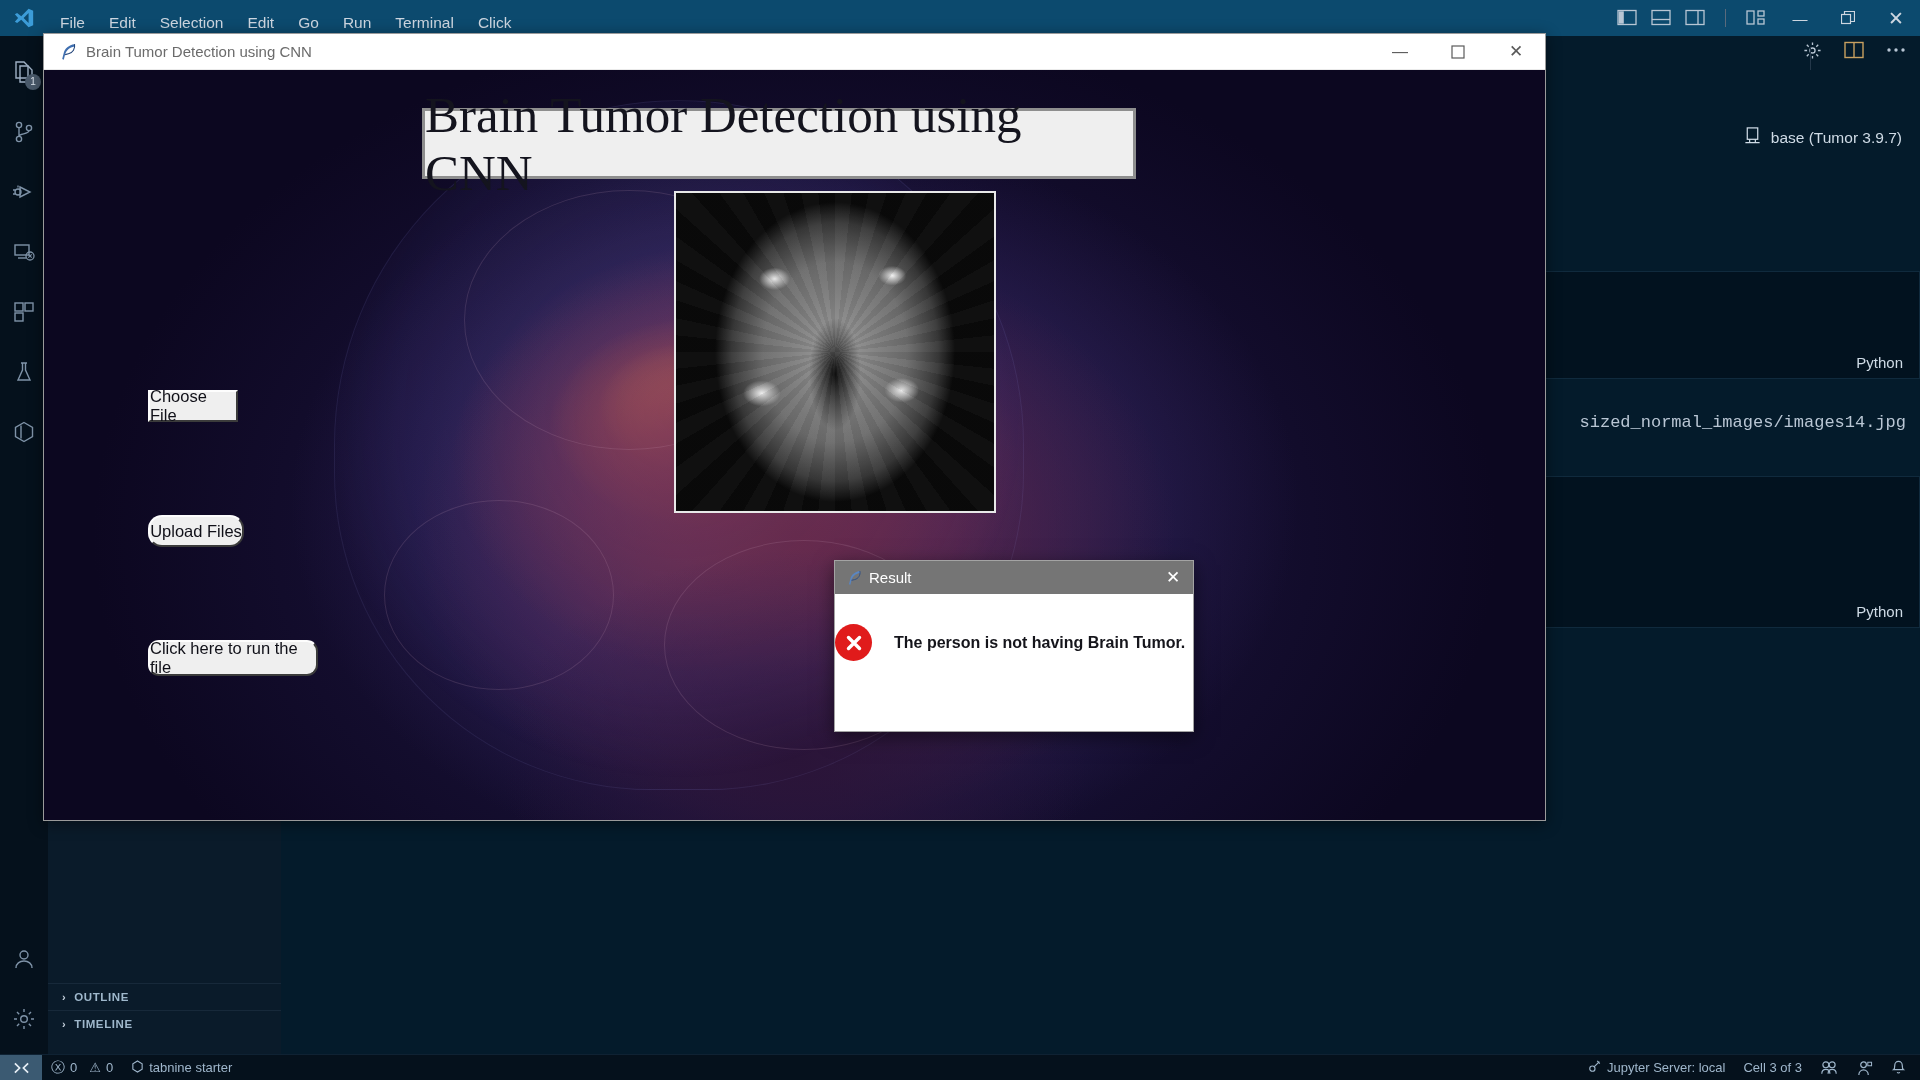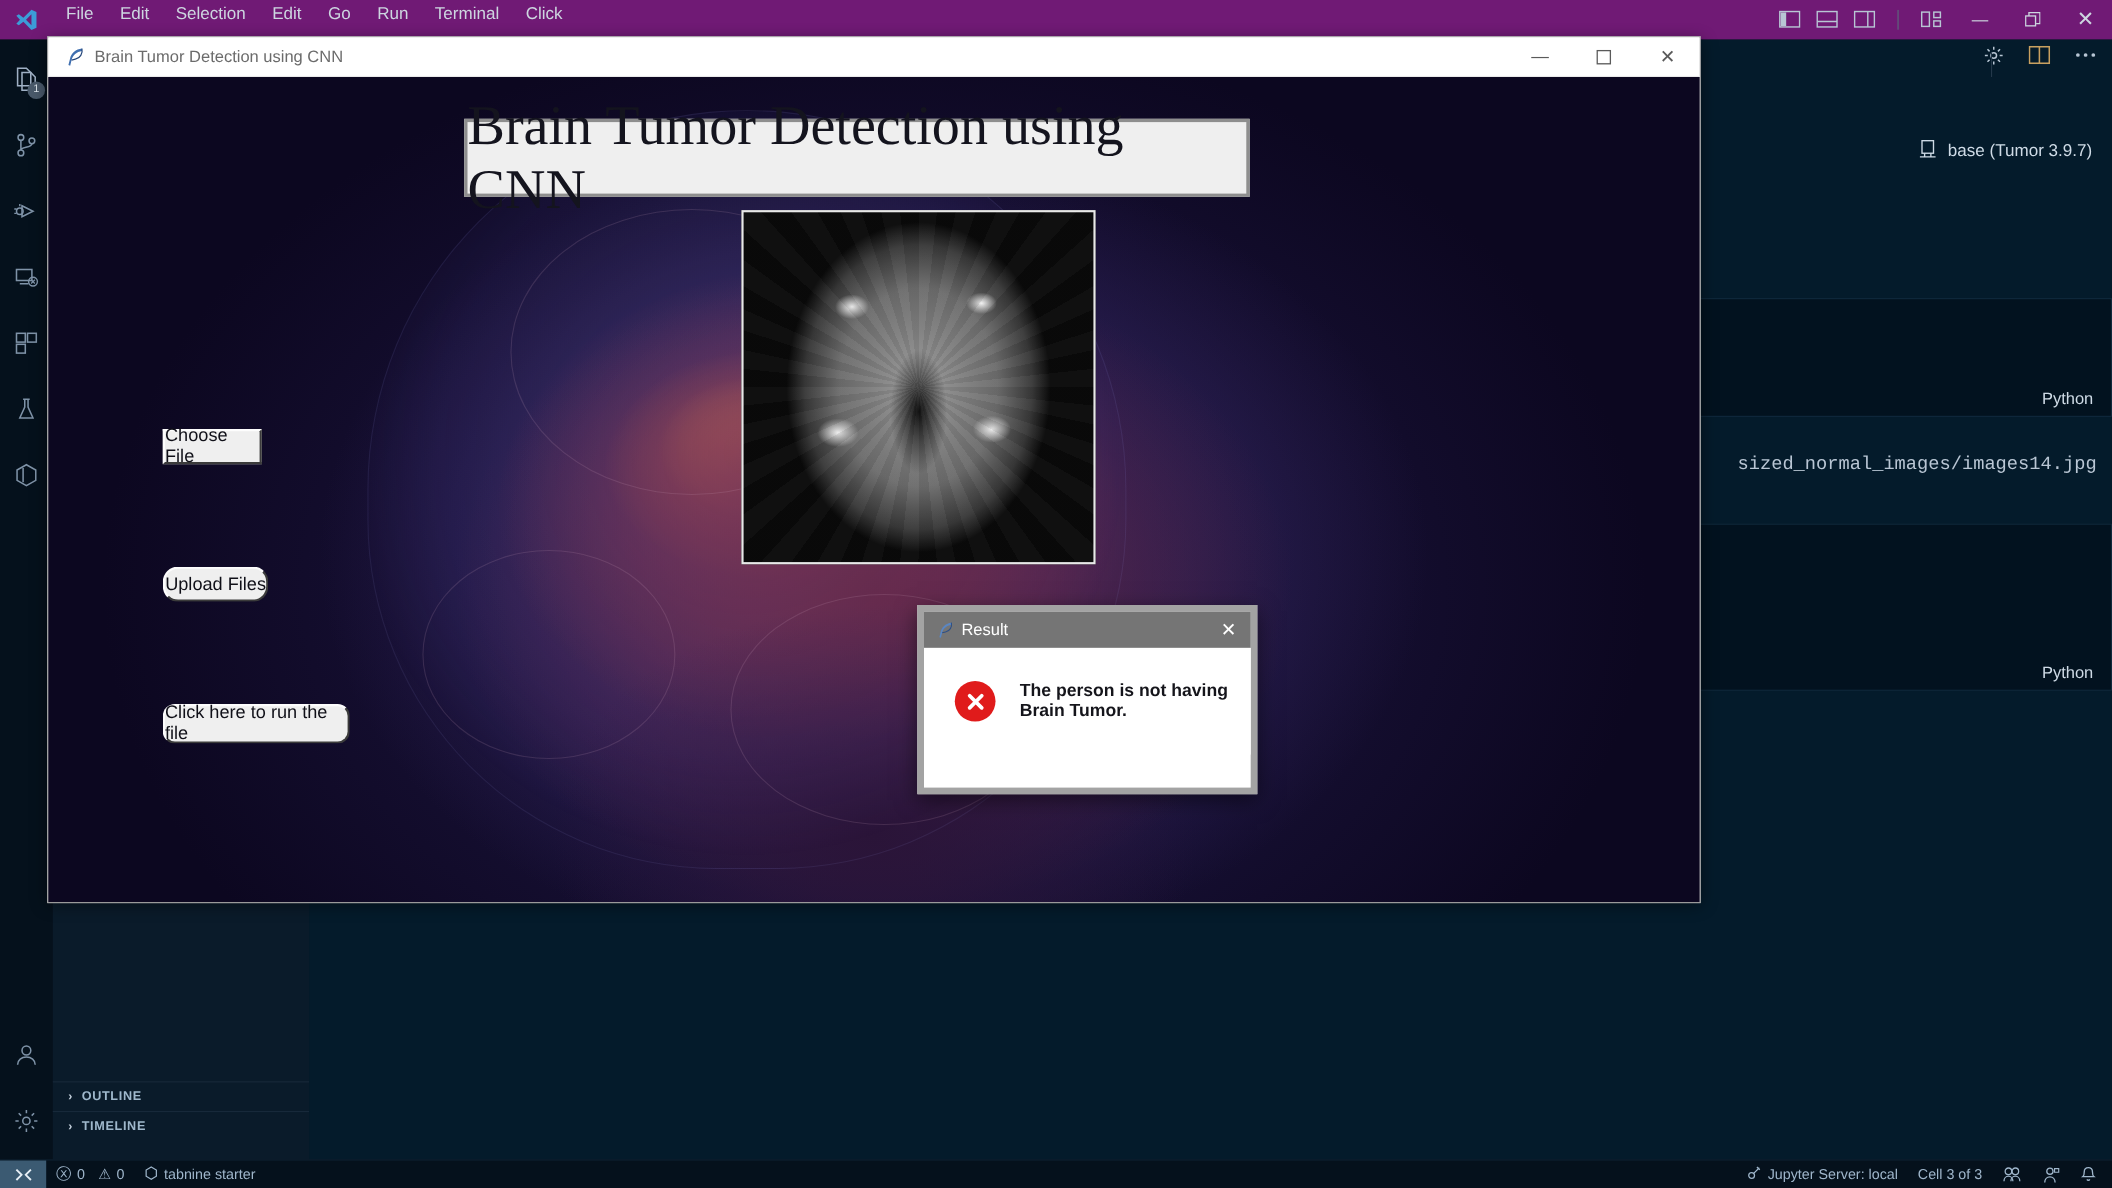--- a/index.html
+++ b/index.html
@@ -7,21 +7,21 @@
     width: 1920px; height: 1080px; overflow: hidden;
     background: #0b1521;
     font-family: "Liberation Sans", sans-serif;
     -webkit-font-smoothing: antialiased;
   }
   #root { position: relative; width: 1920px; height: 1080px; }
 
   
   .vsc-titlebar {
     position: absolute; top: 0; left: 0; width: 1920px; height: 36px;
-    background: #701a75; display: flex; align-items: flex-start;
+    background: #0c4a6e; display: flex; align-items: flex-end;
     color: #b9c4d0; font-size: 15px;
   }
   .vsc-logo { width: 48px; height: 36px; display: flex; align-items: center; justify-content: center; }
   .vsc-menu { display: flex; align-items: center; gap: 0px; }
   .vsc-menu-item { padding: 4px 12px; color: #cdd6e0; font-size: 15.5px; white-space: nowrap; }
   .vsc-title-center {
     position: absolute; left: 0; right: 0; text-align: center;
     color: #9fb0c4; font-size: 15.5px; pointer-events: none;
   }
   .title-dot { color: #9fb0c4; font-size: 14px; }
@@ -160,29 +160,29 @@
     border-top-color:#fdfdfd; border-left-color:#fdfdfd;
     border-right-color:#8f8f8f; border-bottom-color:#8f8f8f;
     color: #101018; font-size: 16.5px; display: flex; align-items: center; justify-content: center;
   }
   #btn-choose { left: 104px; top: 320px; width: 90px; height: 32px; }
   #btn-upload { left: 104px; top: 445px; width: 96px; height: 32px; border-radius: 14px; }
   #btn-run    { left: 104px; top: 570px; width: 170px; height: 36px; border-radius: 11px; }
 
   
   .dlg {
-    position: absolute; left: 790px; top: 480px; width: 309px; height: 172px;
-    background: #ffffff; border: 6px solid #a3a3a3; box-shadow: 0 5px 18px rgba(0,0,0,.5);
+    position: absolute; left: 790px; top: 490px; width: 360px; height: 172px;
+    background: #ffffff; border: 1px solid #a3a3a3; box-shadow: 0 5px 18px rgba(0,0,0,.5);
   }
   .dlg-title {
     height: 33px; background: #757575; display: flex; align-items: center; color: #ffffff; font-size: 15px;
   }
   .dlg-feather { width: 28px; display: flex; align-items: center; justify-content: center; margin-left: 6px; }
   .dlg-close { margin-left: auto; width: 40px; height: 33px; display: flex; align-items: center; justify-content: center; }
-  .dlg-body { height: 97px; display: flex; align-items: center; padding-left: 28px; gap: 22px; background:#fff; }
+  .dlg-body { height: 97px; display: flex; align-items: center; gap: 22px; background:#fff; }
   .err-icon { width: 37px; height: 37px; border-radius: 50%; background: #e01b1b; display:flex; align-items:center; justify-content:center; flex: 0 0 37px; }
   .dlg-msg { color: #15151b; font-size: 16px; font-weight: bold; }
   .dlg-footer { height: 41px; background: #f0f0f0; border-top: 1px solid #dcdcdc; display: flex; align-items: center; justify-content: flex-end; padding-right: 21px; }
   .dlg-ok {
     width: 89px; height: 26px; background: #e9e9e9; border: 2px solid #0a7ad1;
     display: flex; align-items: center; justify-content: center; color: #101010; font-size: 15px;
   }
 </style>
 </head>
 <body>

